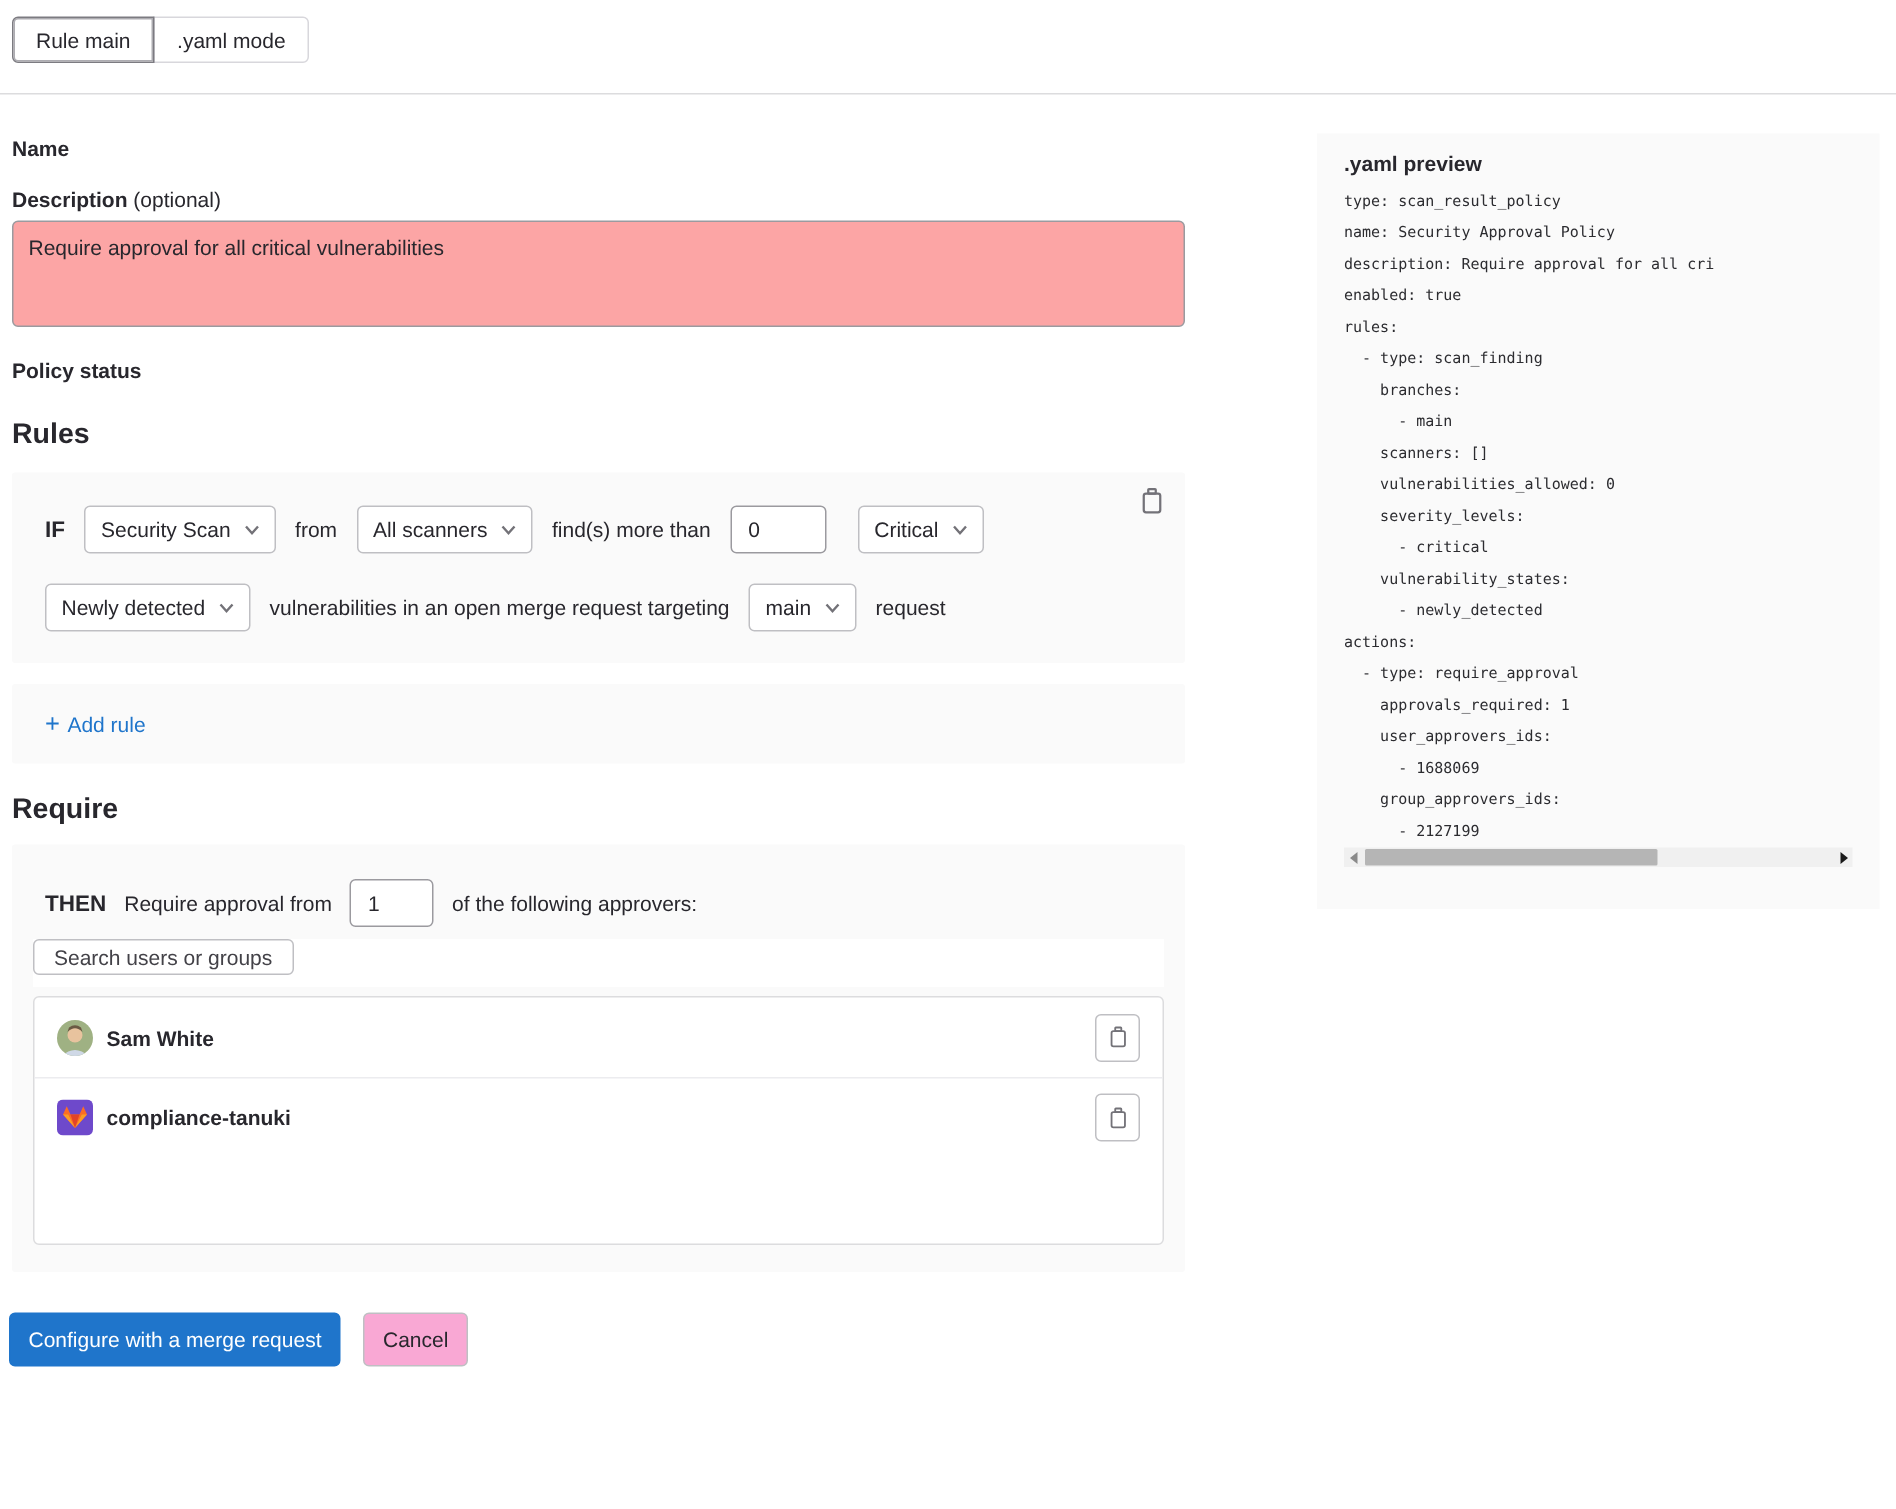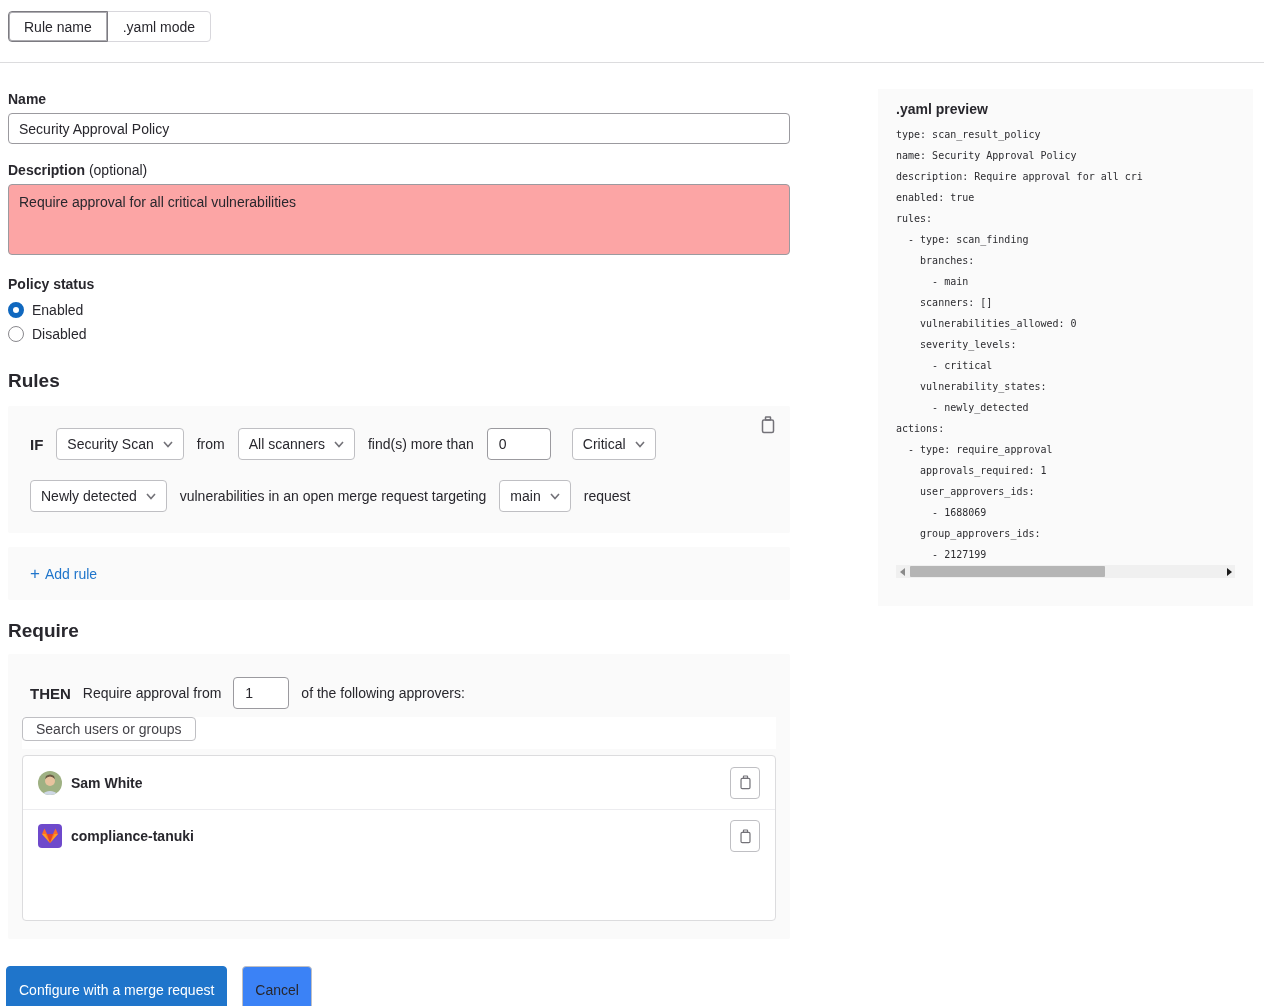--- a/index.html
+++ b/index.html
@@ -101,25 +101,25 @@
   .approver-name { font-weight: 700; }
   .row-trash {
     margin-left: auto; width: 30px; height: 32px; background: #fff;
     border: 1px solid #bfbfc3; border-radius: 4px; cursor: pointer;
     display: inline-flex; align-items: center; justify-content: center; padding: 0;
   }
 
   
   .footer-row { margin-top: 27px; display: flex; gap: 15px; margin-left: -2px; }
   .btn {
-    height: 48px; padding: 0 12px; border-radius: 4px; font-family: inherit;
+    height: 36px; padding: 0 12px; border-radius: 4px; font-family: inherit;
     font-size: 14px; cursor: pointer; display: inline-flex; align-items: center;
   }
   .btn-primary { background: #1f75cb; border: 1px solid #1f75cb; color: #fff; }
-  .btn-default { background: #3b82f6; border: 1px solid #bfbfc3; color: #28272d; }
+  .btn-default { background: #f9a8d4; border: 1px solid #bfbfc3; color: #28272d; }
 
   
   .yaml-panel {
     background: #fafafa; height: 517px; padding: 12px 18px 0 18px;
     display: flex; flex-direction: column;
   }
   .yaml-title { font-weight: 700; font-size: 14px; }
   .yaml-code {
     margin-top: 7px;
     font-family: "DejaVu Sans Mono", monospace;
@@ -133,50 +133,39 @@
   .scroll-arrow { width: 12px; height: 13px; display: flex; align-items: center; justify-content: center; flex: none; cursor: pointer; }
   .tri-left { width: 0; height: 0; border-top: 4px solid transparent; border-bottom: 4px solid transparent; border-right: 5px solid #8a8a8a; }
   .tri-right { width: 0; height: 0; border-top: 4px solid transparent; border-bottom: 4px solid transparent; border-left: 5px solid #1a1a1a; }
   .scroll-track { flex: 1; height: 11px; position: relative; }
   .scroll-thumb { position: absolute; left: 2px; top: 0; height: 11px; width: 62%; background: #b5b5b5; border-radius: 1px; cursor: grab; }
 </style>
 </head>
 <body>
 
 <div class="tabs-row">
-  <button class="tab active">Rule name</button>
+  <button class="tab active">Rule main</button>
   <button class="tab">.yaml mode</button>
 </div>
 
 <hr class="top-divider">
 
 <div class="content">
 
   <div class="left-col">
 
     <div class="field-label">Name</div>
-    <input class="text-input" type="text" value="Security Approval Policy" style="">
 
     <div class="field-label tight">
       <span>Description</span>
       <span class="optional">(optional)</span>
     </div>
     <textarea class="text-area" style="">Require approval for all critical vulnerabilities</textarea>
 
     <div class="field-label tight">Policy status</div>
-    <div class="radio-group">
-      <label class="radio-row">
-        <span class="radio-dot checked"></span>
-        <span>Enabled</span>
-      </label>
-      <label class="radio-row">
-        <span class="radio-dot"></span>
-        <span>Disabled</span>
-      </label>
-    </div>
 
     <h2 class="section-heading">Rules</h2>
 
     <div class="gray-box rule-box">
       <button class="icon-btn" title="">
         <svg width="16" height="18" viewBox="0 0 16 18" fill="none" stroke="#737278" stroke-width="1.5">
           <rect x="5.5" y="1" width="5" height="3" rx="0.5"></rect>
           <rect x="2.5" y="4" width="11" height="12.5" rx="1.5"></rect>
         </svg>
       </button>

